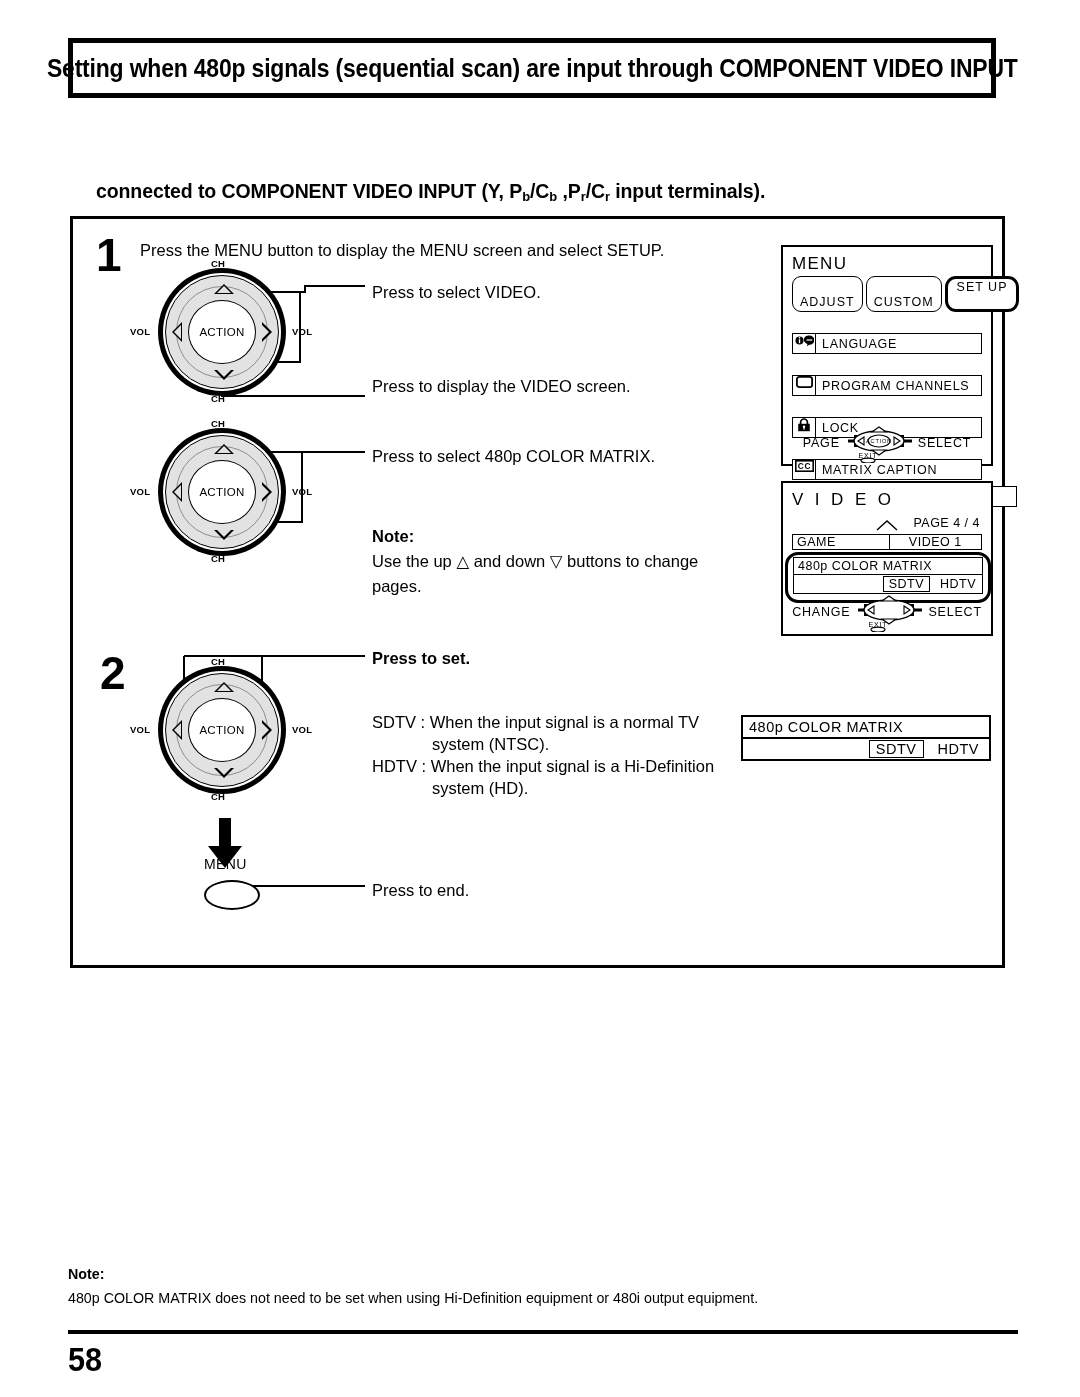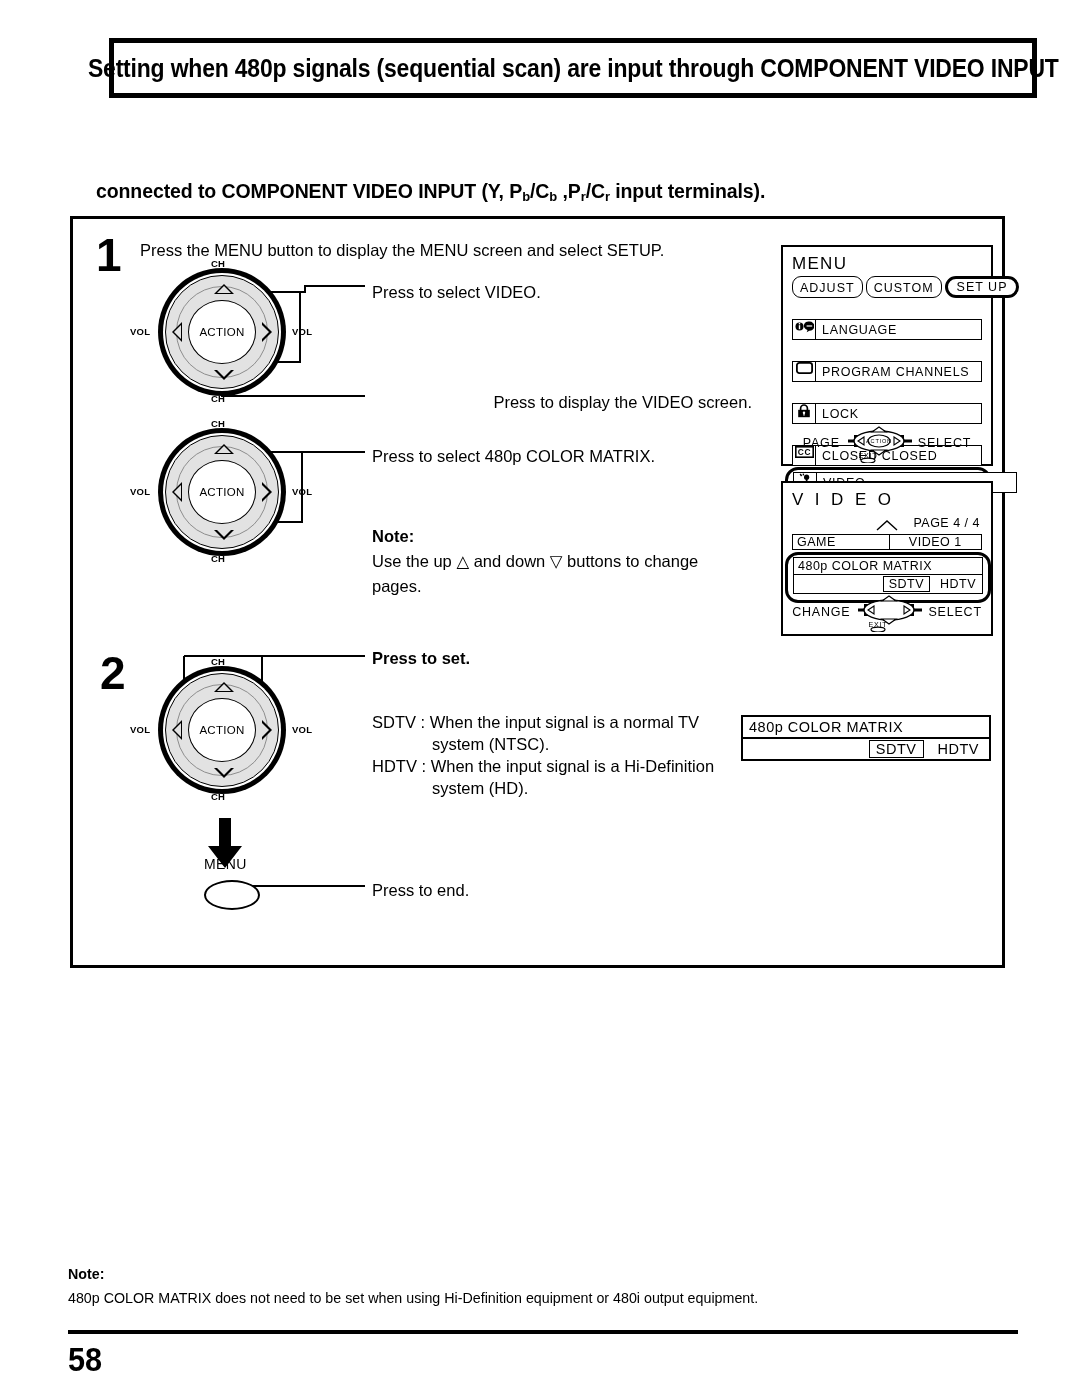--- a/index.html
+++ b/index.html
@@ -7,21 +7,21 @@
     width:1080px;height:1397px;position:relative;
     font-family:"Liberation Sans","DejaVu Sans",sans-serif;
     color:#000;overflow:hidden;
   }
   .page{position:absolute;inset:0;}
 
   
   .title-bar{
     position:absolute;left:68px;top:38px;width:928px;height:60px;
     border:3px solid #000;box-sizing:border-box;
-    display:flex;align-items:center;justify-content:center;margin-left:41px;
+    display:flex;align-items:center;justify-content:center;
   }
   .title-bar .inner{
     width:100%;height:100%;border:2px solid #000;box-sizing:border-box;
     display:flex;align-items:center;justify-content:center;
   }
   .title-text{
     font-family:"Liberation Sans Narrow","Liberation Sans",sans-serif;
     font-weight:bold;font-size:25.5px;letter-spacing:-0.2px;
     transform:scaleX(0.9);transform-origin:center;white-space:nowrap;
   }
@@ -134,21 +134,21 @@
   .note-inline b{font-weight:bold;}
 
   
   .osd{
     position:absolute;border:2px solid #000;background:#fff;box-sizing:border-box;
   }
   .osd-title{font-size:17px;letter-spacing:1.3px;}
   .tabs{display:flex;gap:3px;margin-top:2px;}
   .tab{
     border:1.5px solid #000;border-radius:9px;
-    font-size:12.5px;letter-spacing:1px;padding:4px 7px 2px 7px;
+    font-size:12.5px;letter-spacing:1px;padding:18px 7px 2px 7px;
     background:#fff;white-space:nowrap;
   }
   .tab.sel{border:3px solid #000;border-radius:11px;padding:1px 9px;font-weight:normal;}
   .osd-row{
     border:1.5px solid #000;height:21px;display:flex;align-items:center;
     margin-top:21px;font-size:12.5px;letter-spacing:0.7px;background:#fff;
     box-sizing:border-box;
   }
   .osd-row .ic{
     width:22px;height:100%;border-right:1.5px solid #000;
@@ -228,21 +228,21 @@
     <div class="tri tri-lf"></div>
     <div class="tri tri-rt"></div>
     <div class="hub">ACTION</div>
     <div class="lbl lbl-ch-top">CH</div>
     <div class="lbl lbl-ch-bot">CH</div>
     <div class="lbl lbl-vol-l">VOL</div>
     <div class="lbl lbl-vol-r">VOL</div>
   </div>
 
   <div class="txt" style="left:372px;top:280px;width:360px;">Press to select VIDEO.</div>
-  <div class="txt" style="left:372px;top:390px;width:380px;text-align:right;">Press to display the VIDEO screen.</div>
+  <div class="txt" style="left:372px;top:374px;width:380px;">Press to display the VIDEO screen.</div>
 
   <div class="dial" style="left:152px;top:422px;">
     <div class="ring-outer"></div>
     <div class="ring-gap"></div>
     <div class="ring-mid"></div>
     <div class="ring-inner-line"></div>
     <div class="tri tri-up"></div>
     <div class="tri tri-dn"></div>
     <div class="tri tri-lf"></div>
     <div class="tri tri-rt"></div>
@@ -339,21 +339,21 @@
         <div class="tx">LOCK</div>
       </div>
 
       <div class="osd-row">
         <div class="ic">
           <svg width="19" height="12" viewBox="0 0 19 12">
             <rect x="0.8" y="0.8" width="17.4" height="10.4" fill="none" stroke="#000" stroke-width="1.6"></rect>
             <text x="9.4" y="9" font-family="Liberation Sans, sans-serif" font-size="8.4" font-weight="bold" text-anchor="middle" fill="#000">CC</text>
           </svg>
         </div>
-        <div class="tx">CLOSED CLOSED</div>
+        <div class="tx">MATRIX CAPTION</div>
       </div>
 
       <div style="position:relative;height:26px;margin-top:4px;">
         <div class="hl-wrap" style="left:-7px;top:-3px;width:206px;height:29px;"></div>
         <div class="osd-row" style="position:absolute;left:1px;top:2px;width:224px;margin-top:0;">
           <div class="ic">
             <svg width="16" height="14" viewBox="0 0 16 14">
               <path d="M3.2 1 L4.6 3" stroke="#000" stroke-width="1.4"></path>
               <path d="M6.4 0.6 L6.4 2.4" stroke="#000" stroke-width="1.4"></path>
               <circle cx="9.6" cy="4.2" r="2.6" fill="#000"></circle>

